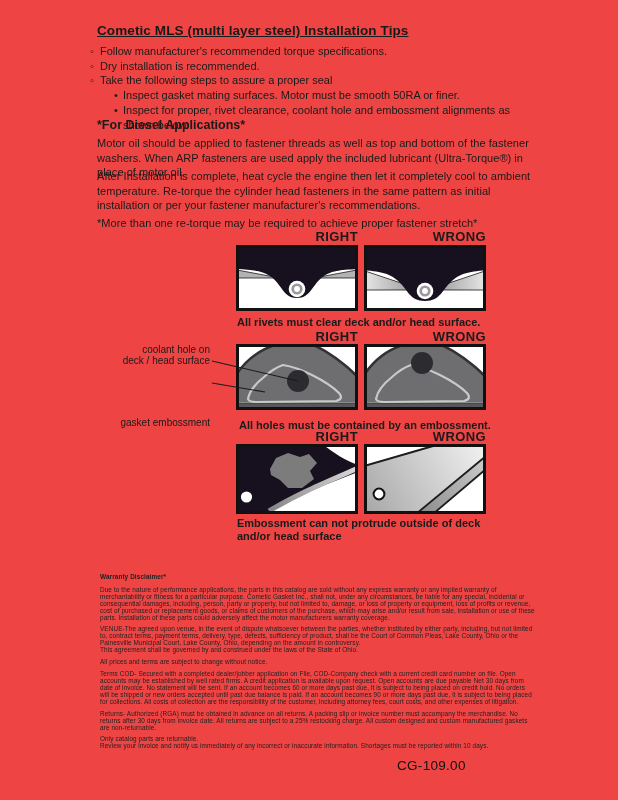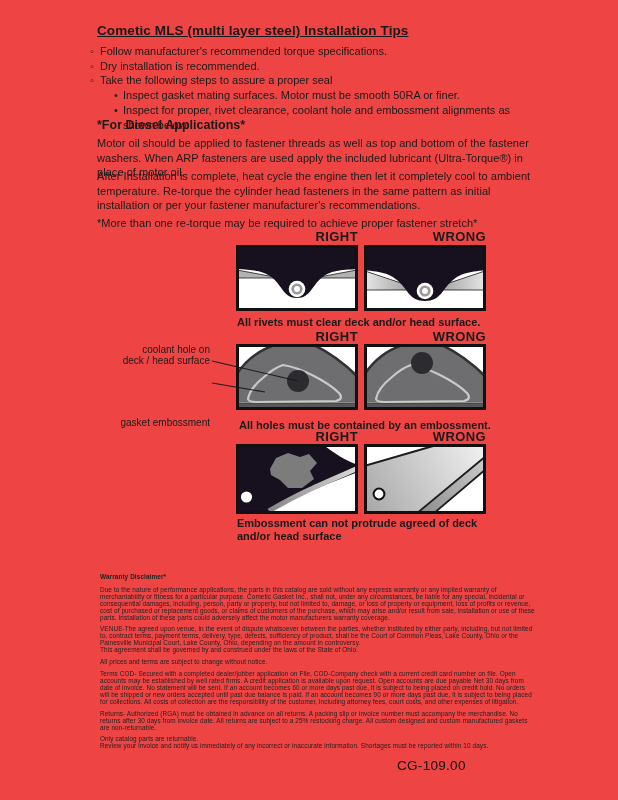--- a/index.html
+++ b/index.html
@@ -191,21 +191,21 @@
       <path d="M69 70 L122 25 V70 Z" fill="#ffffff"></path>
       <line x1="0" y1="22" x2="76" y2="0" stroke="#1c1c1c" stroke-width="2"></line>
       <line x1="52" y1="70" x2="122" y2="12" stroke="#1c1c1c" stroke-width="1.8"></line>
       <line x1="69" y1="70" x2="122" y2="25" stroke="#1c1c1c" stroke-width="1.8"></line>
       <circle cx="15" cy="50" r="5.4" fill="#ffffff" stroke="#111111" stroke-width="2"></circle>
       <rect x="1.5" y="1.5" width="119" height="67" fill="none" stroke="#111111" stroke-width="3"></rect>
     </svg>
   </div>
 
   <div class="abs caption" style="left:237px;top:517px;">
-    <div>Embossment can not protrude agreed of deck</div>
+    <div>Embossment can not protrude outside of deck</div>
     <div>and/or head surface</div>
   </div>
 
   <div class="abs warranty">
     <p class="wh">Warranty Disclaimer*</p>
     <p>Due to the nature of performance applications, the parts in this catalog are sold without any express warranty or any implied warranty of merchantability or fitness for a particular purpose.  Cometic Gasket Inc., shall not, under any circumstances, be liable for any special, incidental or consequential damages, including, person, party or property, but not limited to, damage, or loss of property or equipment, loss of profits or revenue, cost of purchased or replacement goods, or claims of customers of the purchase, which may arise and/or result from sale, installation or use of these parts.  Installation of these parts could adversely affect the motor manufacturers warranty coverage.</p>
     <p class="tight">VENUE-The agreed upon venue, in the event of dispute whatsoever between the parties, whether instituted by either party, including, but not limited to, contract terms, payment terms, delivery, type, defects, sufficiency of product, shall be the Court of Common Pleas, Lake County, Ohio or the Painesville Municipal Court, Lake County, Ohio, depending on the amount in controversy.</p>
     <p>This agreement shall be governed by and construed under the laws of the State of Ohio.</p>
     <p>All prices and terms are subject to change without notice.</p>
     <p>Terms COD- Secured with a completed dealer/jobber application on File, COD-Company check with a current credit card number on file.  Open accounts may be established by well rated firms.  A credit application is available upon request.  Open accounts are due payable Net 30 days from date of invoice.  No statement will be sent.  If an account becomes 60 or more days past due, it is subject to being placed on credit hold.  No orders will be shipped or new orders accepted until past due balance is paid.  If an account becomes 90 or more days past due, it is subject to being placed for collections.  All costs of collection are the responsibility of the customer, including attorney fees, court costs, and other expenses of litigation.</p>

